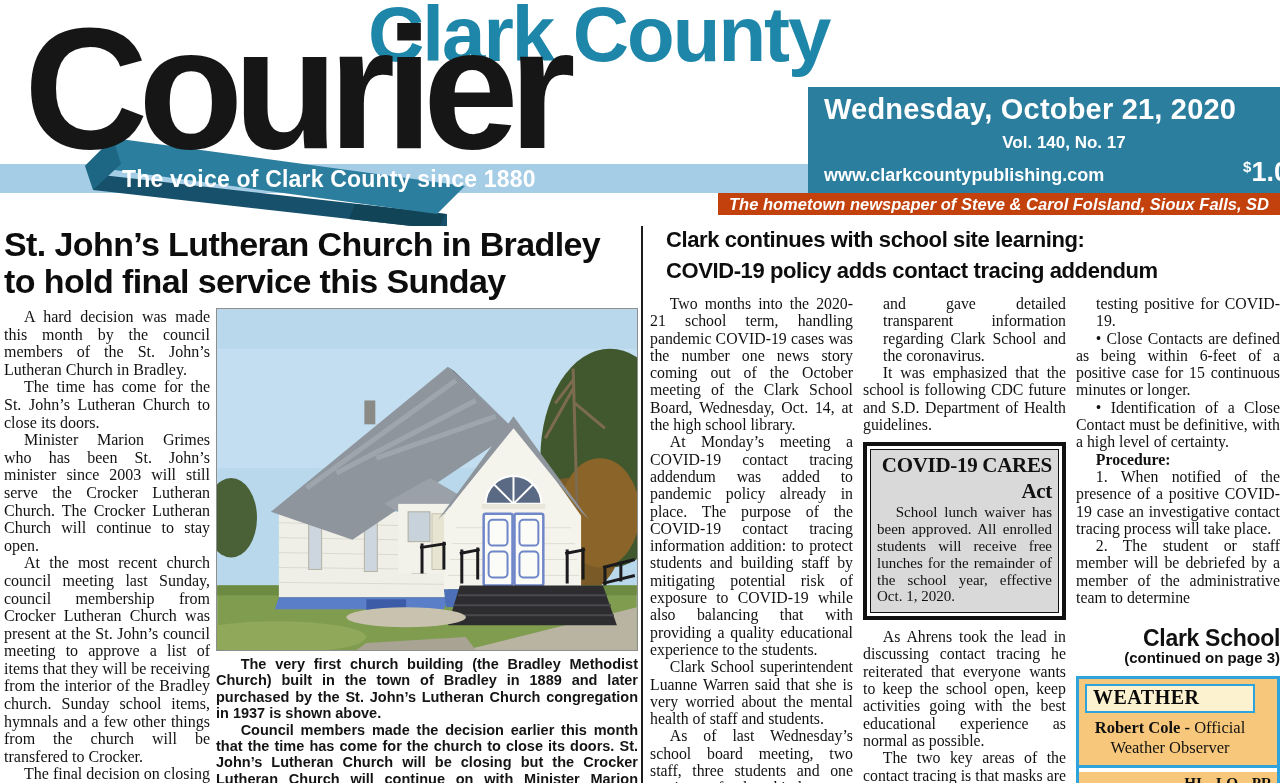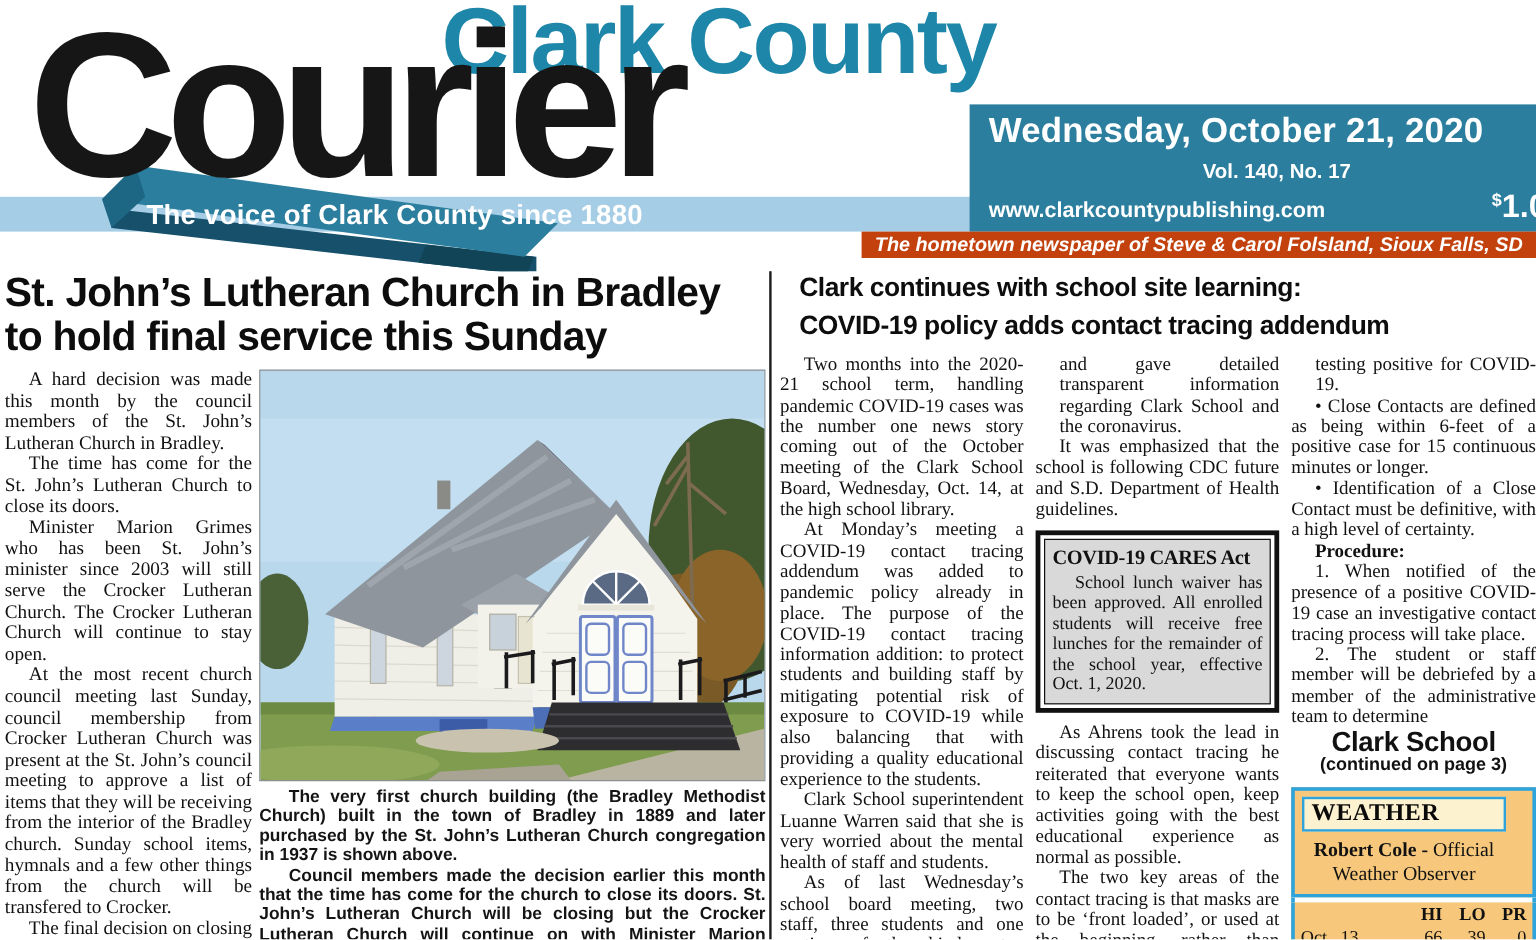--- a/index.html
+++ b/index.html
@@ -30,38 +30,38 @@
   .vrule { position:absolute; left:641px; top:226px; width:2px; height:557px; background:#1c1c1c; }
 
   .serif { font-family:"Liberation Serif","DejaVu Serif",serif; }
 
   .left-sec { position:absolute; left:4px; top:224px; width:634px; height:559px; overflow:hidden; }
   .left-sec h1 { margin:2px 0 8px 0; font-size:34px; line-height:37px; letter-spacing:-0.6px; font-weight:bold; color:#0d0d0d; }
   .left-body { display:flex; }
   .lcol { width:206px; font-family:"Liberation Serif","DejaVu Serif",serif; font-size:16px; line-height:17.6px; text-align:justify; }
   .lcol p, .rcol p { margin:0; text-indent:1.25em; }
   p.noindent { text-indent:0;margin-left:20px; }
-  .continued { text-align:center; margin-top:4px; font-family:"Liberation Sans",sans-serif; }
+  .continued { text-align:right; margin-top:24px; font-family:"Liberation Sans",sans-serif; }
   .continued .ct { font-size:23px; font-weight:bold; letter-spacing:-0.3px; }
   .continued .cn { font-size:15px; font-weight:bold; margin-top:1px; }
   .photo-wrap { width:422px; margin-left:6px; }
   .photo-frame { width:422px; height:343px; border:1px solid #8f8f8f; display:block; background:#b9d8ec; }
   .caption { margin-top:5px; font-weight:bold; font-size:14.5px; line-height:16.4px; text-align:justify; color:#141414; }
   .caption p { margin:0; text-indent:1.7em; }
 
   .right-sec { position:absolute; left:650px; top:224px; width:630px; height:559px; overflow:hidden; }
   .right-sec h1 { margin:0 0 9px 16px; font-size:22px; line-height:31px; letter-spacing:-0.4px; font-weight:bold; color:#0d0d0d; }
   .cols { display:flex; gap:10px; }
   .rcol { width:204px; font-family:"Liberation Serif","DejaVu Serif",serif; font-size:15.8px; line-height:17.3px; text-align:justify; }
   .bold-label { font-weight:bold; }
 
   
   .cares { border:4px solid #111; padding:3px; background:#fff; margin:9px 0 8px 0; }
   .cares-inner { border:1.5px solid #111; background:#d9d9d9; padding:2px 6px 7px 6px; }
-  .cares-title { text-align:left; font-weight:bold; font-size:17px; line-height:26px; letter-spacing:-0.3px; }
+  .cares-title { text-align:right; font-weight:bold; font-size:21px; line-height:26px; letter-spacing:-0.3px; }
   .cares-body { font-size:15px; line-height:16.8px; text-align:justify; text-indent:1.2em; margin:0; }
 
   
   .wx { margin-top:10px; }
   .wx-box { border:3px solid #2fa3dc; background:#f7c87c; padding:5px 22px 7px 6px; }
   .wx-title { background:#fdf2cf; border:2px solid #2fa3dc; font-weight:bold; font-size:20px; padding:3px 6px 5px 6px; letter-spacing:0.5px; color:#0a0a0a; }
   .wx-obs { text-align:center; font-family:"Liberation Serif",serif; font-size:16.5px; line-height:20px; margin-top:5px; }
   .wx-table { border:3px solid #2fa3dc; border-top:none; background:#f7c87c; padding:2px 5px 4px 5px;
     font-family:"Liberation Serif",serif; font-size:15.2px; line-height:18.6px; margin-top:0; }
   .wx-gap { height:4px; background:#fff; border-left:3px solid #2fa3dc; border-right:3px solid #2fa3dc; }

